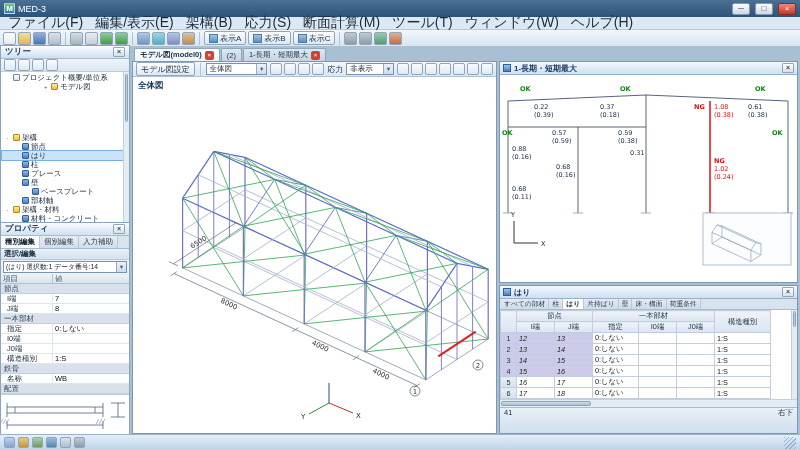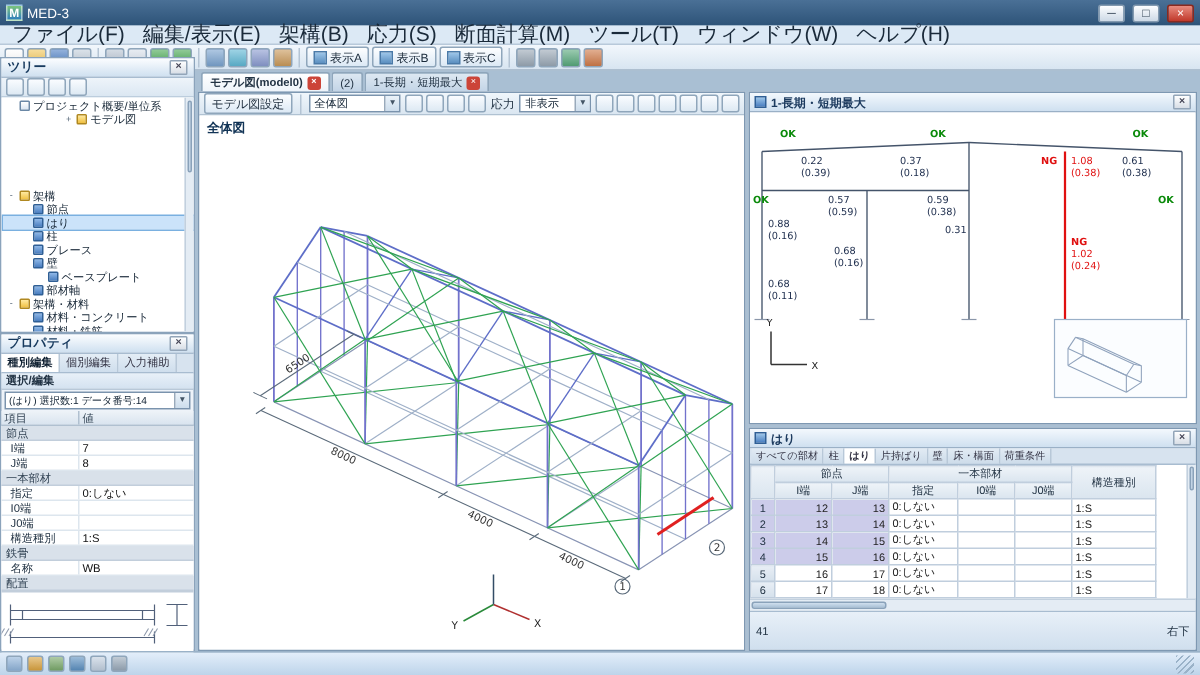--- a/index.html
+++ b/index.html
@@ -70,25 +70,25 @@
 
 .gtabs{height:11px;display:flex;background:#d7e3ef;border-bottom:1px solid #a8bcd0;padding-left:1px;flex:none;}
 .gtab{padding:0 3px;font-size:6.8px;display:flex;align-items:center;border-right:1px solid #b8c8d8;background:linear-gradient(#e2ebf4,#cddcea);color:#334;white-space:nowrap;}
 .gtab.act{background:#fff;font-weight:bold;}
 .gtablewrap{position:relative;flex:1;overflow:hidden;background:#fff;}
 table.grid{border-collapse:collapse;table-layout:fixed;font-size:7.3px;}
 .grid th,.grid td{border:1px solid #c0cedd;height:10px;overflow:hidden;white-space:nowrap;padding:0 2px;}
 .grid thead th{background:linear-gradient(#eef3f8,#dae5ef);font-weight:normal;color:#234;text-align:center;}
 .grid tbody th{background:linear-gradient(#e8eef5,#d5e1ec);font-weight:normal;color:#234;}
 .grid td{background:#fff;}
-.grid td.num{text-align:right;}
+.grid td.num{text-align:left;font-style:italic;}
 .grid .sel{background:#ccccea !important;}
 .hscroll{height:8px;background:#e4ecf4;border-top:1px solid #c2d0de;position:relative;flex:none;}
 .hthumb{position:absolute;top:1px;bottom:1px;background:linear-gradient(#cfdeed,#a8c0d6);border:1px solid #8aa2ba;border-radius:2px;}
-.gfoot{height:26px;background:linear-gradient(#e8f0f8,#d0dfee);border-top:1px solid #a8bcd0;display:flex;align-items:center;font-size:7.5px;padding:0 4px;color:#234;flex:none;}
+.gfoot{height:26px;background:linear-gradient(#e8f0f8,#d0dfee);border-top:1px solid #a8bcd0;display:flex;align-items:flex-start;font-size:7.5px;padding:0 4px;color:#234;flex:none;}
 .gfoot .right{margin-left:auto;}
 
 .statusbar{background:linear-gradient(#e3eefa,#bdd4ea);border-top:1px solid #9ab2c8;display:flex;align-items:center;gap:3px;padding:0 4px;}
 .sicon{width:11px;height:11px;border:1px solid #8fa6bb;border-radius:2px;flex:none;}
 .grip{margin-left:auto;width:12px;height:12px;background:repeating-linear-gradient(135deg,#9ab2c8 0 1px,transparent 1px 3px);}
 svg text{font-family:"DejaVu Sans","Liberation Sans",sans-serif;}
 </style>
 </head>
 <body>
 
@@ -139,21 +139,21 @@
       <span class="bicn"></span>
       <span>表示C</span>
     </span>
     <span class="tsep"></span>
     <span class="icn" style="background: linear-gradient(rgba(255, 255, 255, 0.4), rgba(0, 0, 0, 0.08)), rgb(154, 168, 182);"></span>
     <span class="icn" style="background: linear-gradient(rgba(255, 255, 255, 0.4), rgba(0, 0, 0, 0.08)), rgb(154, 168, 182);"></span>
     <span class="icn" style="background: linear-gradient(rgba(255, 255, 255, 0.4), rgba(0, 0, 0, 0.08)), rgb(88, 168, 124);"></span>
     <span class="icn" style="background: linear-gradient(rgba(255, 255, 255, 0.4), rgba(0, 0, 0, 0.08)), rgb(207, 122, 73);"></span>
   </div>
 
-<div class="abs panel" style="left:0;top:38px;width:130px;height:184px">
+<div class="abs panel" style="left:0;top:45px;width:130px;height:184px">
   <div class="phead">
     <span>ツリー</span>
     <span class="wclose">×</span>
   </div>
   <div class="ptools" id="tree-tools">
       <span class="icn sm"></span>
       <span class="icn sm"></span>
       <span class="icn sm"></span>
       <span class="icn sm"></span>
     </div>

